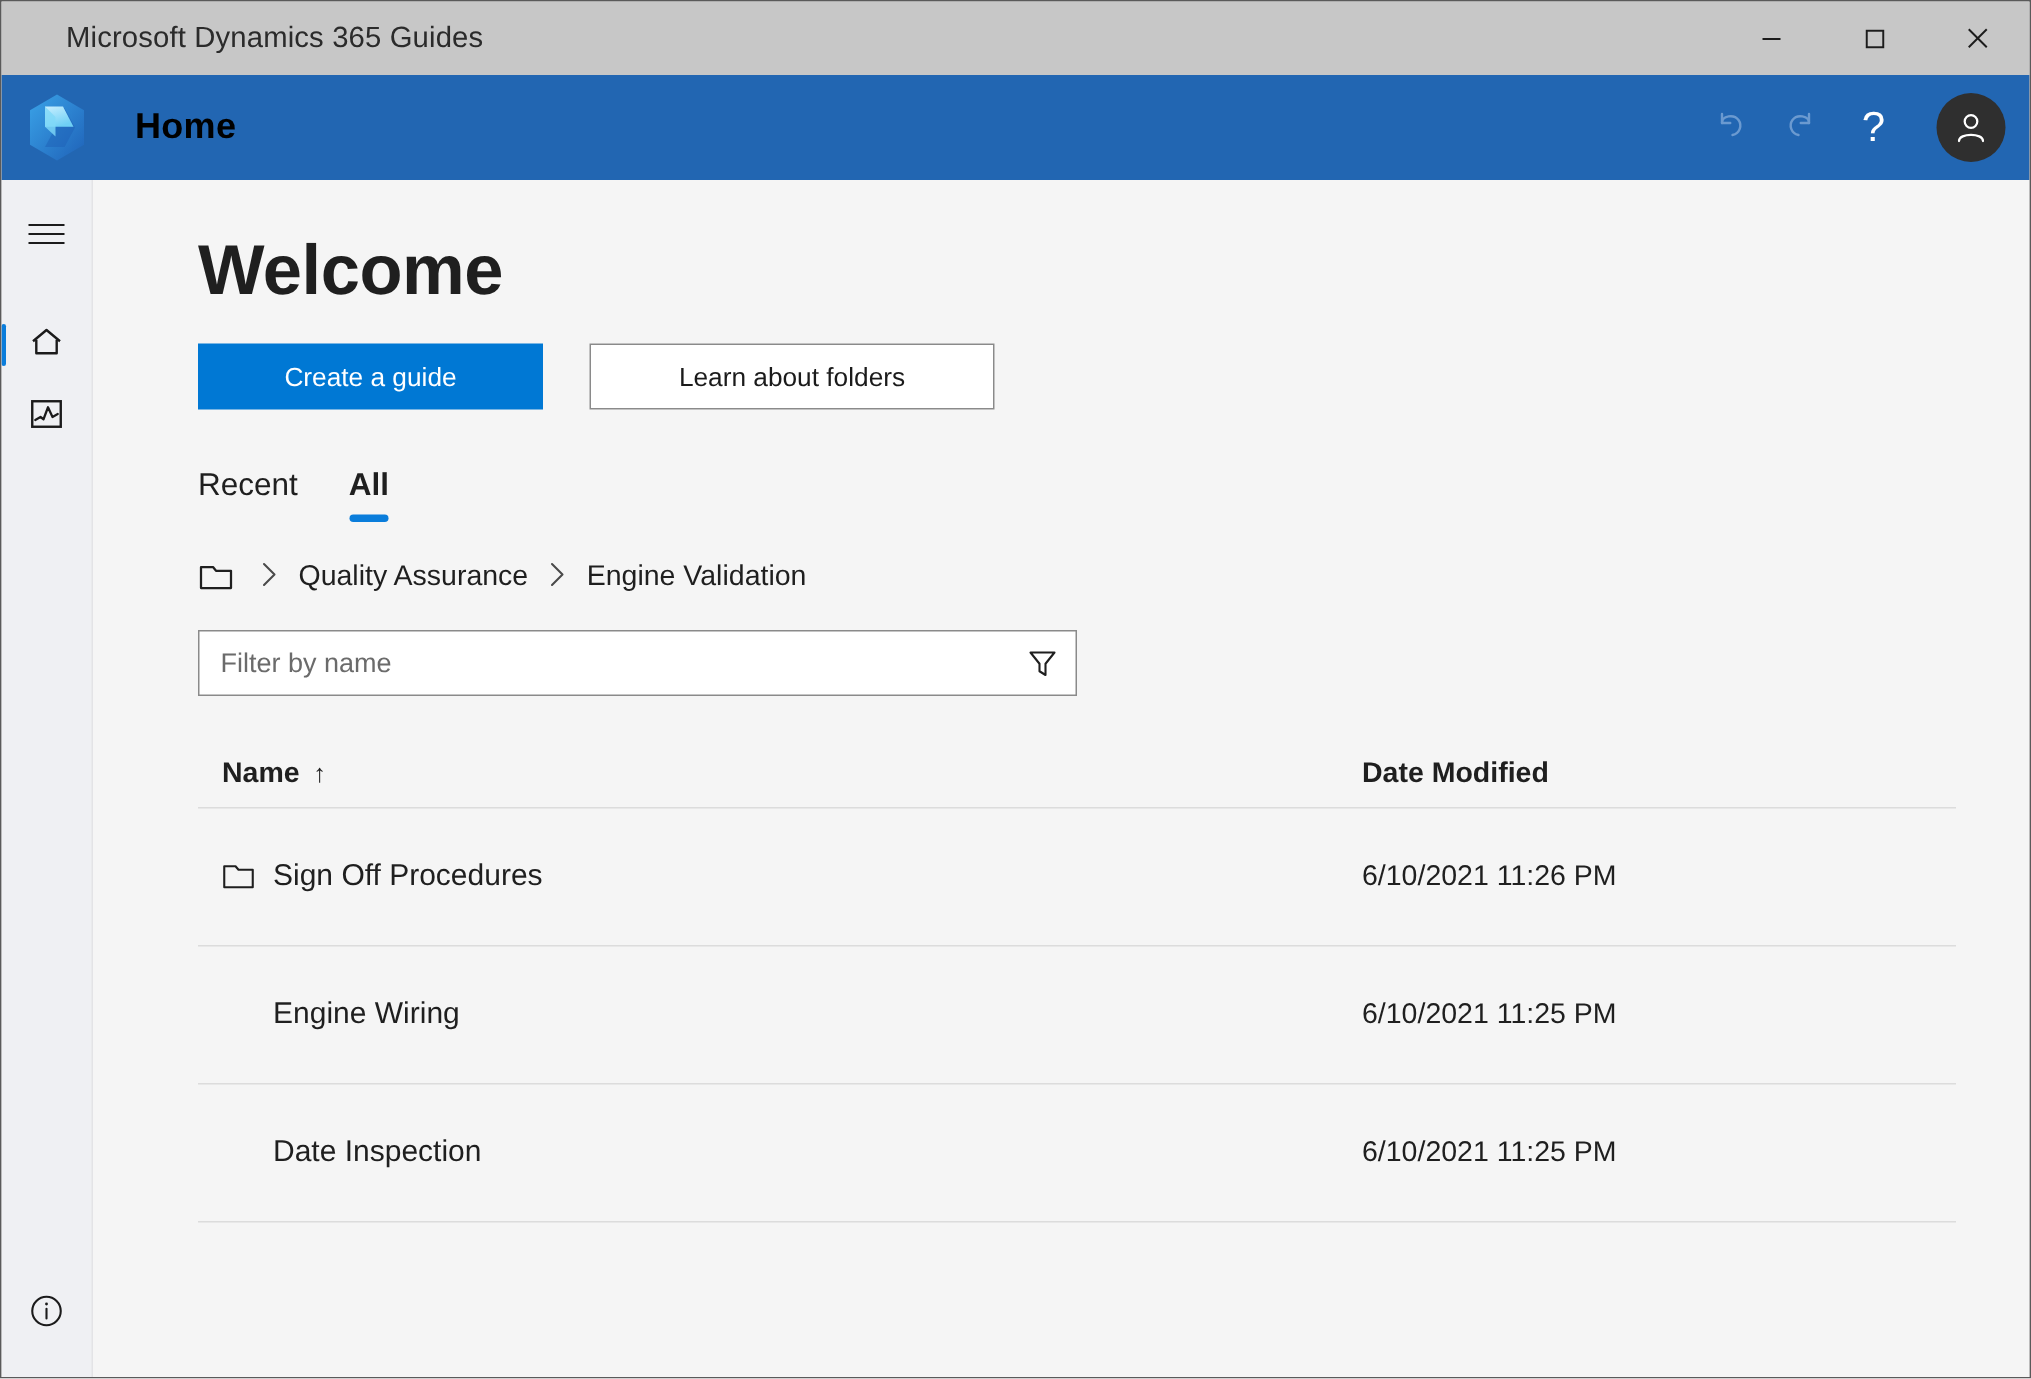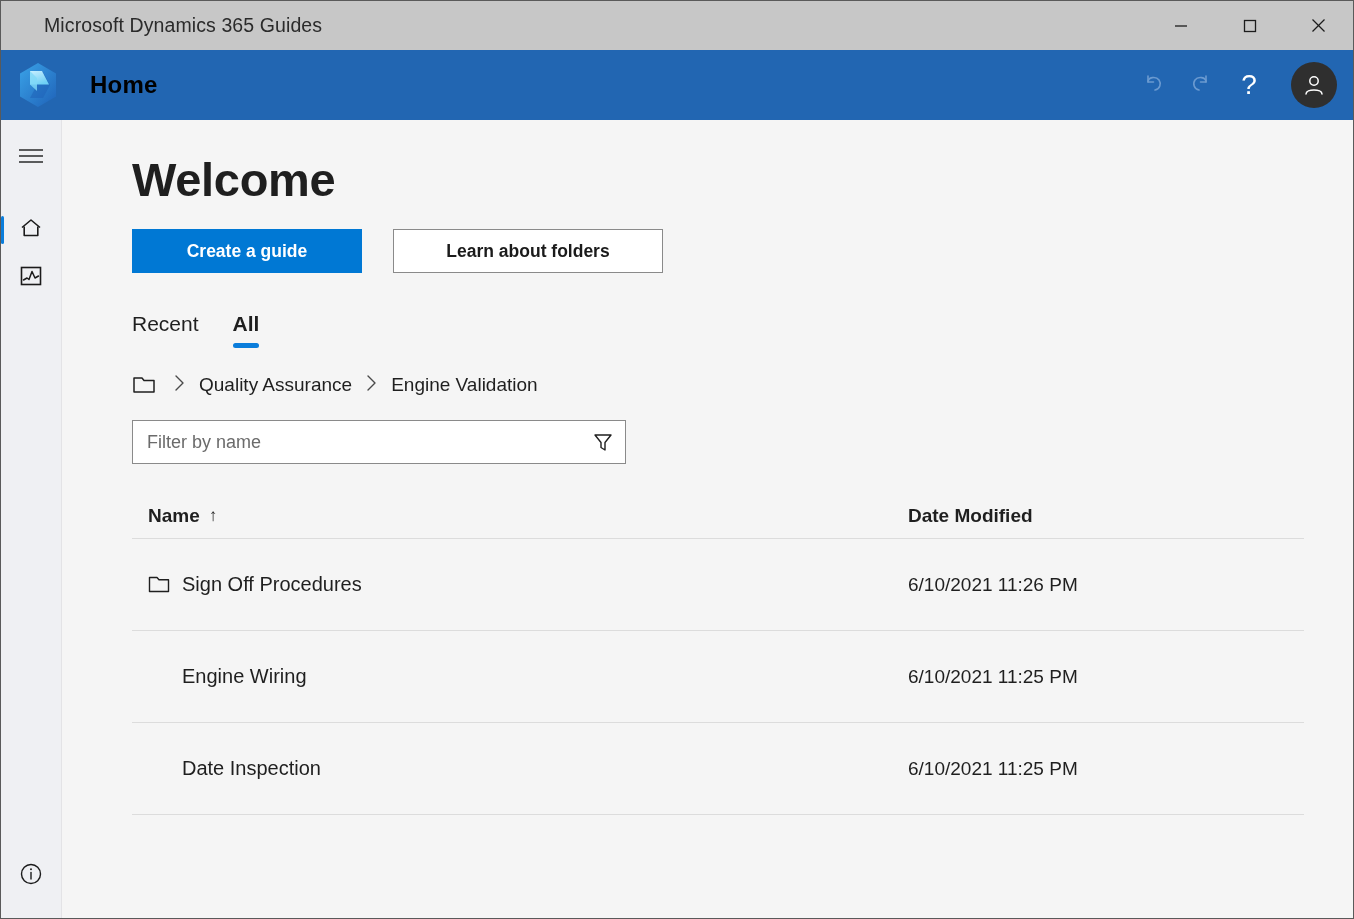--- a/index.html
+++ b/index.html
@@ -147,21 +147,21 @@
     letter-spacing: -.3px;
     line-height: 1;
     margin-bottom: 26px;
   }
 
   .btn-row { display: flex; gap: 31px; margin-bottom: 39px; }
   .btn {
     height: 44px;
     font-family: "Liberation Sans", sans-serif;
     font-size: 17.5px;
-    font-weight: 700;
+    font-weight: 400;
     border: none;
     cursor: pointer;
     display: flex; align-items: center; justify-content: center;
     padding: 16px 22px;
   }
   .btn-primary {
     background: #0078d4;
     color: #ffffff;
     min-width: 230px;
   }
@@ -208,21 +208,21 @@
   }
   .crumb-sep {
     color: #4a4a4a;
     margin: 0 14px;
     display: flex; align-items: center;
   }
   .crumb-root { display: flex; align-items: center; color: #1f1f1f; }
 
   
   .filter-wrap {
-    width: 494px;
+    width: 586px;
     height: 44px;
     background: #ffffff;
     border: 1px solid #8a8a8a;
     display: flex;
     align-items: center;
     margin-bottom: 29px;
   }
   .filter-input {
     flex: 1 1 auto;
     border: none;

